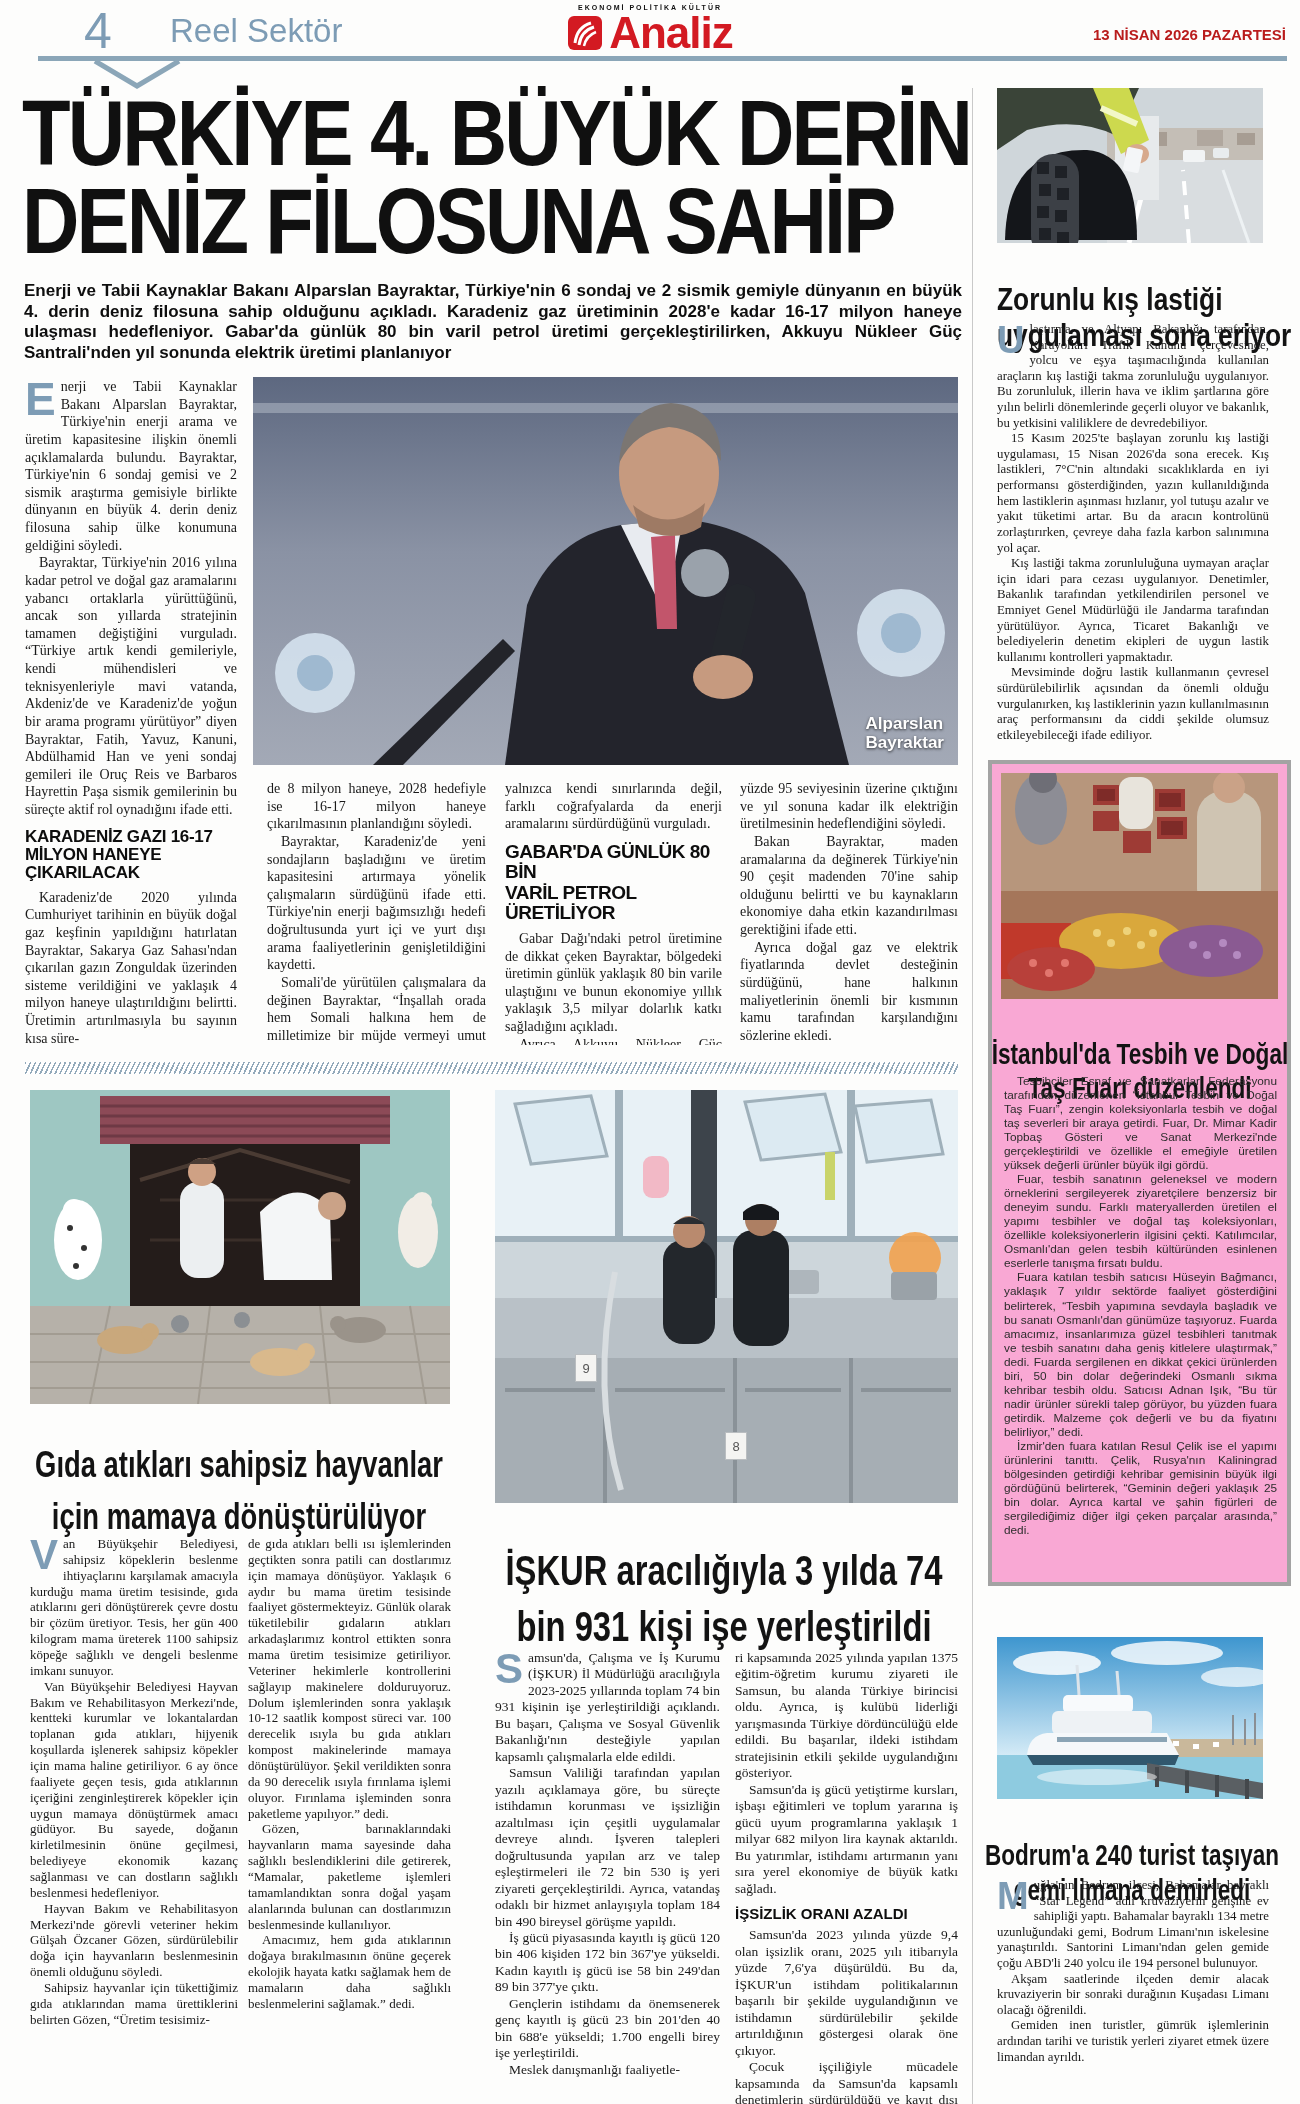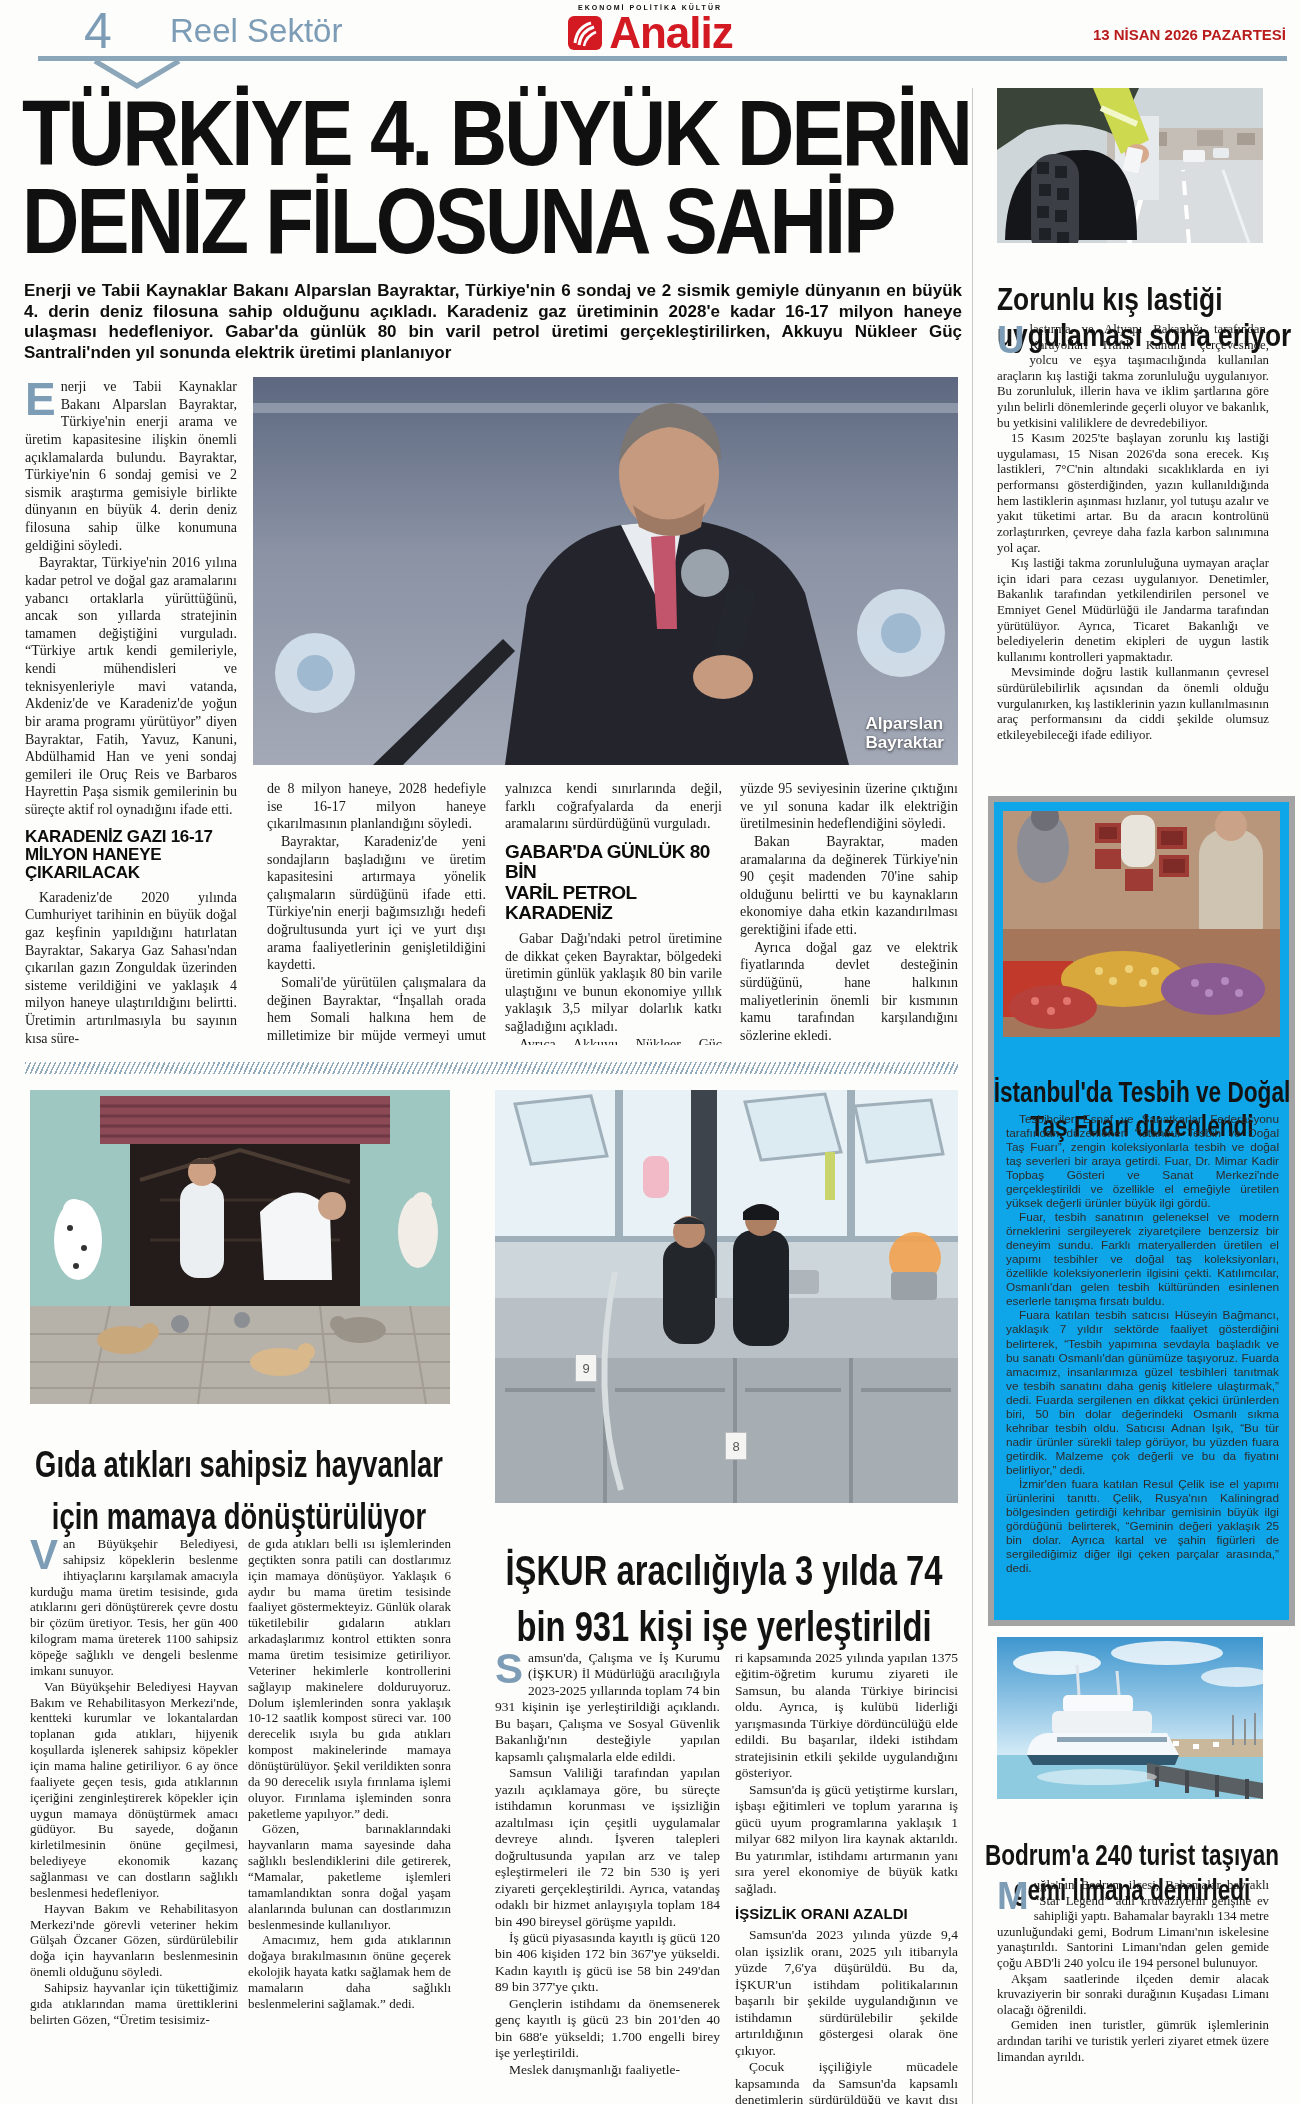--- a/index.html
+++ b/index.html
@@ -61,22 +61,22 @@
   .chl.center { left:50%; transform:translateX(-50%) scaleX(var(--cx,0.8)); }
   .chl.left   { transform:scaleX(var(--cx,0.85)); transform-origin:left top; }
   .hl-wrap { position:absolute;margin-top:34px; }
 
   
   .hatch { position:absolute; left:25px; top:1062px; width:933px; height:12px;
            background:repeating-linear-gradient(115deg,#92a9ba 0 1.5px,#ffffff 1.5px 4.5px); }
   .vrule { position:absolute; left:972px; top:88px; width:1px; height:2016px; background:#c9c9c9; }
 
   
-  .fair-box { position:absolute; left:988px; top:796px; width:295px; height:818px;
-              background:#0ea5e9; border:6px solid #a3a3a3; }
+  .fair-box { position:absolute; left:988px; top:760px; width:295px; height:818px;
+              background:#f9a8d4; border:4px solid #a3a3a3; }
   .fair-body { position:absolute; left:12px; top:310px; width:273px; height:498px; overflow:hidden;
                font-family:"Liberation Sans",sans-serif; font-size:11.8px; line-height:1.19;
                color:#2c2c2c; text-align:justify; }
   .fair-body p { margin:0; }
   .fair-body p.ind { text-indent:13px; }
 </style>
 </head>
 <body>
 
 <div class="page">
@@ -146,21 +146,21 @@
 
   <div class="col main-col" style="left:267px; top:780px; width:219px; height:265px;">
     <p>de 8 milyon haneye, 2028 hedefiyle ise 16-17 milyon haneye çıkarılmasının planlandığını söyledi.</p>
     <p class="ind">Bayraktar, Karadeniz'de yeni sondajların başladığını ve üretim kapasitesini artırmaya yönelik çalışmaların sürdüğünü ifade etti. Türkiye'nin enerji bağımsızlığı hedefi doğrultusunda yurt içi ve yurt dışı arama faaliyetlerinin genişletildiğini kaydetti.</p>
     <p class="ind">Somali'de yürütülen çalışmalara da değinen Bayraktar, “İnşallah orada hem Somali halkına hem de milletimize bir müjde vermeyi umut ediyoruz” dedi. Türkiye'nin</p>
   </div>
   <div class="col main-col" style="left:505px; top:780px; width:217px; height:265px;">
     <p>yalnızca kendi sınırlarında değil, farklı coğrafyalarda da enerji aramalarını sürdürdüğünü vurguladı.</p>
     <p class="subhead-sans" style="font-size:19px; letter-spacing:-0.5px;">
       <span>GABAR'DA GÜNLÜK 80 BİN</span><br>
-      <span>VARİL PETROL KARADENİZ</span>
+      <span>VARİL PETROL ÜRETİLİYOR</span>
     </p>
     <p class="ind">Gabar Dağı'ndaki petrol üretimine de dikkat çeken Bayraktar, bölgedeki üretimin günlük yaklaşık 80 bin varile ulaştığını ve bunun ekonomiye yıllık yaklaşık 3,5 milyar dolarlık katkı sağladığını açıkladı.</p>
     <p class="ind">Ayrıca Akkuyu Nükleer Güç Santrali projesine ilişkin bilgi veren Bayraktar, birinci reaktörün</p>
   </div>
   <div class="col main-col" style="left:740px; top:780px; width:218px; height:265px;">
     <p>yüzde 95 seviyesinin üzerine çıktığını ve yıl sonuna kadar ilk elektriğin üretilmesinin hedeflendiğini söyledi.</p>
     <p class="ind">Bakan Bayraktar, maden aramalarına da değinerek Türkiye'nin 90 çeşit madenden 70'ine sahip olduğunu belirtti ve bu kaynakların ekonomiye daha etkin kazandırılması gerektiğini ifade etti.</p>
     <p class="ind">Ayrıca doğal gaz ve elektrik fiyatlarında devlet desteğinin sürdüğünü, hane halkının maliyetlerinin önemli bir kısmının kamu tarafından karşılandığını sözlerine ekledi.</p>
   </div>
 

